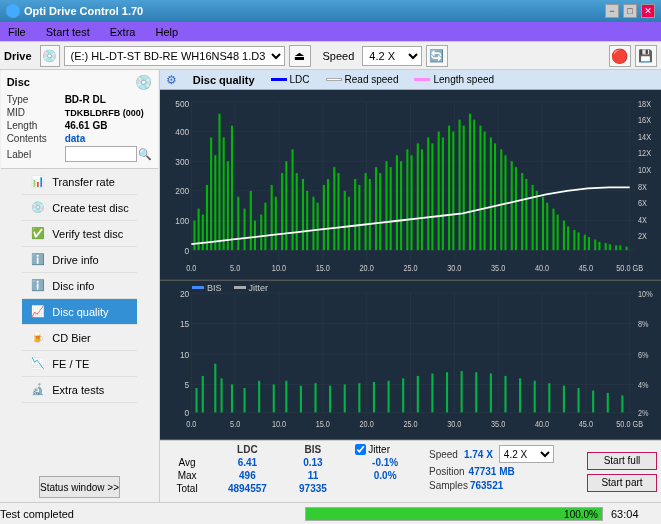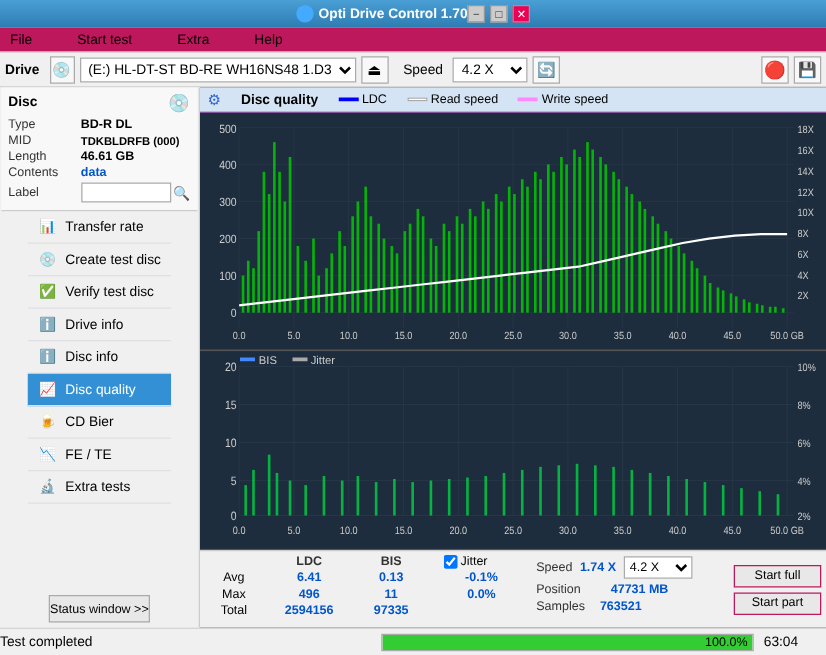--- a/index.html
+++ b/index.html
@@ -4,43 +4,43 @@
   <style>
     * { margin: 0; padding: 0; box-sizing: border-box; }
     body { width: 661px; height: 524px; font-family: 'Segoe UI', Tahoma, sans-serif; font-size: 11px; background: #f0f0f0; overflow: hidden; }
 
     
     .titlebar {
       background: linear-gradient(to bottom, #4a9fd4, #2d7db3);
       height: 22px;
       display: flex;
       align-items: center;
-      justify-content: center;
+      justify-content: space-between;
       padding: 0 6px;
       color: white;
     }
     .titlebar-left { display: flex; align-items: center; gap: 4px; font-size: 11px; font-weight: bold; }
     .titlebar-icon { width: 14px; height: 14px; background: #fff; border-radius: 2px; }
     .titlebar-controls { display: flex; gap: 4px; }
     .titlebar-btn {
       width: 14px; height: 14px; background: #ccc; border: 1px solid #999;
       display: flex; align-items: center; justify-content: center; font-size: 9px; cursor: pointer;
       color: #333;
     }
     .titlebar-btn.close { background: #e05; color: white; }
 
     
     .menubar {
-      background: #be185d;
+      background: #8b5cf6;
       height: 20px;
       display: flex;
       align-items: center;
       padding: 0 4px;
       border-bottom: 1px solid #ccc;
-      gap: 28px;
+      gap: 12px;
     }
     .menubar-item { font-size: 11px; cursor: pointer; padding: 2px 4px; }
 
     
     .drive-toolbar {
       background: #f0f0f0;
       height: 28px;
       display: flex;
       align-items: center;
       padding: 0 4px;
@@ -274,21 +274,21 @@
       <div class="legend-item">
         <div class="legend-color" style="background:#0000ff;"></div>
         <span>LDC</span>
       </div>
       <div class="legend-item">
         <div class="legend-color" style="background:#ffffff;border:1px solid #aaa;"></div>
         <span>Read speed</span>
       </div>
       <div class="legend-item">
         <div class="legend-color" style="background:#ff88ff;"></div>
-        <span>Write speed</span>
+        <span>Length speed</span>
       </div>
     </div>
 
     <div class="charts-container">
 
       <div class="chart-area" style="flex:1.2; position:relative; background:#d946ef;">
         <svg width="100%" height="100%" viewBox="0 0 480 160" preserveAspectRatio="none" xmlns="http://www.w3.org/2000/svg">
 
           <rect width="480" height="160" fill="#1e2d3d"></rect>
 
@@ -553,42 +553,42 @@
           </tr>
           <tr>
             <td>Max</td>
             <td class="blue">496</td>
             <td class="blue">11</td>
             <td></td>
             <td class="blue">0.0%</td>
           </tr>
           <tr>
             <td>Total</td>
-            <td class="blue">2594156</td>
+            <td class="blue">4894557</td>
             <td class="blue">97335</td>
             <td></td>
             <td></td>
           </tr>
         </tbody>
           </table>
       </div>
 
       <div style="display:flex;flex-direction:column;padding:4px 6px;gap:3px;min-width:160px;">
         <div style="display:flex;gap:6px;align-items:center;font-size:10px;">
           <span style="color:#333;">Speed</span>
           <span style="color:#0055cc;font-weight:bold;">1.74 X</span>
           <select class="speed-select2">
             <option>4.2 X</option>
           </select>
         </div>
-        <div style="display:flex;gap:24px;align-items:center;font-size:10px;">
+        <div style="display:flex;gap:4px;align-items:center;font-size:10px;">
           <span style="color:#333;">Position</span>
           <span style="color:#0055cc;font-weight:bold;">47731 MB</span>
         </div>
-        <div style="display:flex;gap:12px;align-items:center;font-size:10px;">
+        <div style="display:flex;gap:2px;align-items:center;font-size:10px;">
           <span style="color:#333;">Samples</span>
           <span style="color:#0055cc;font-weight:bold;">763521</span>
         </div>
       </div>
 
       <div style="display:flex;flex-direction:column;justify-content:center;gap:4px;padding:4px 4px;">
         <button class="start-btn">Start full</button>
         <button class="start-btn">Start part</button>
       </div>
     </div>

